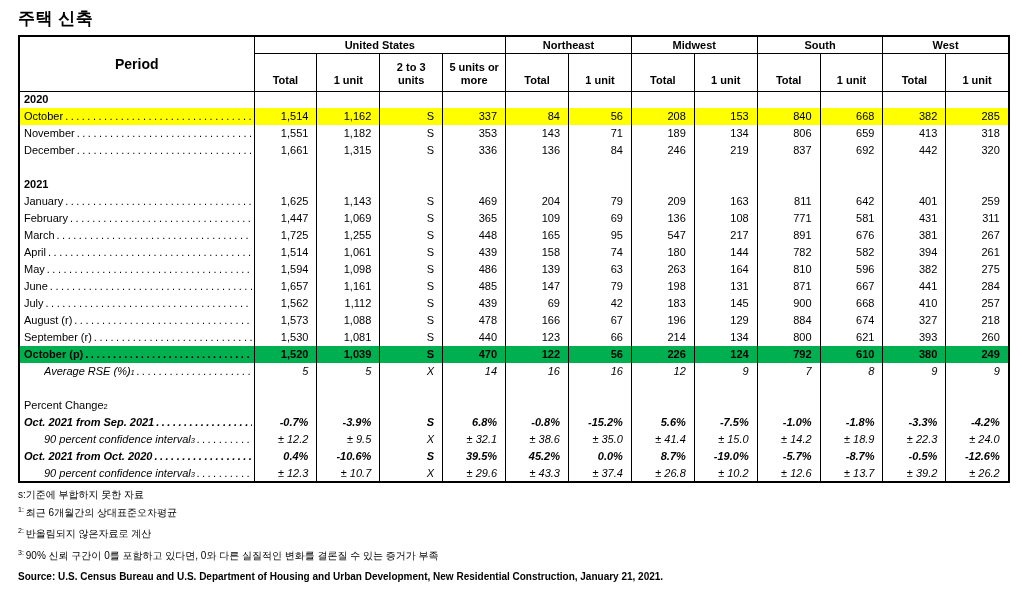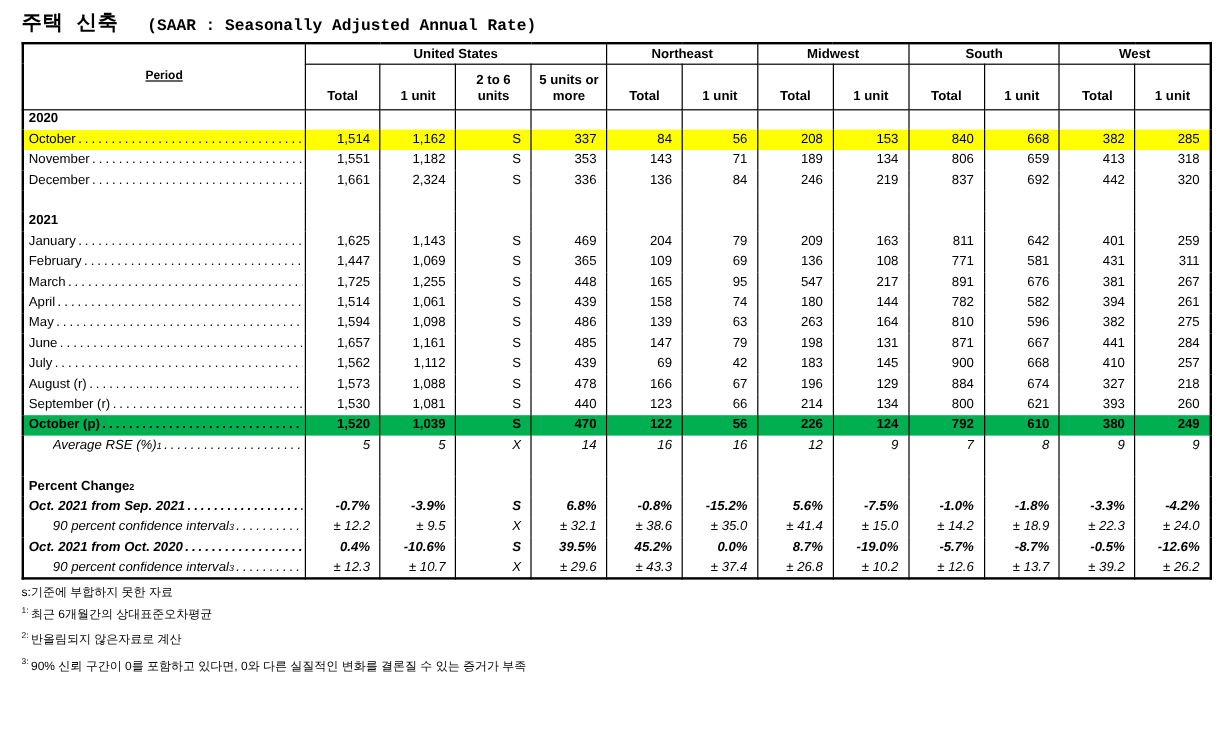--- a/index.html
+++ b/index.html
@@ -6,66 +6,65 @@
   html, body { margin: 0; padding: 0; }
   body {
     width: 1022px; height: 610px;
     background: #fff; color: #000;
     font-family: "Liberation Sans", sans-serif;
     overflow: hidden;
   }
   .page { padding: 5px 14px 0 18px; }
 
   
-  .title { display: flex; align-items: flex-end; gap: 24px; margin: 2px 0 5px 0; font-family: Liberation Mono, monospace; }
+  .title { display: flex; align-items: center; gap: 7px; margin: 2px 0 5px 0; }
   .title-ko { font-size: 17px; font-weight: bold; letter-spacing: 0.5px; }
   .title-en { font-size: 13.5px; font-weight: bold; }
 
   
   table { border-collapse: collapse; table-layout: fixed; width: 990px; border: 2px solid #000; }
   col.c-period { width: 235px; }
   col.c-data   { width: 62.9px; }
 
   thead th { border: 1px solid #000; font-size: 11px; font-weight: bold; padding: 1px 2px; text-align: center; }
   th.group-cell  { height: 17px; vertical-align: middle; text-align: center; }
-  th.period-cell { vertical-align: middle; font-size: 10px; text-decoration: underline; }
+  th.period-cell { vertical-align: middle; font-size: 14px; }
   th.sub-cell    { height: 38px; vertical-align: bottom; padding-bottom: 3px; line-height: 1.2; }
 
   tbody td { border-left: 1px solid #000; border-right: 1px solid #000; font-size: 11px; height: 17px; padding: 0; vertical-align: middle; line-height: 1; }
   td.num { text-align: right; padding-right: 8px; white-space: nowrap; }
   td.lbl { padding-left: 4px; overflow: hidden; }
   .lbl-flex { display: flex; align-items: baseline; overflow: hidden; padding-right: 2px; }
   .lbl-text { white-space: nowrap; }
   .dots { flex: 1; overflow: hidden; white-space: nowrap; letter-spacing: 2.5px; padding-left: 2px; }
   .dots::after { content: "......................................................................................................"; }
   sup { font-size: 7.5px; line-height: 0; }
 
   tr.bg-yellow td { background: var(--hl-yellow, #FFFF00); }
   tr.bg-green  td { background: var(--hl-green, #00B050); }
   tr.bold { font-weight: bold; margin-left: 32px; }
   tr.italic { font-style: italic; }
   tr.bolditalic { font-weight: bold; font-style: italic; }
   tr.grp td { font-weight: bold; }
-  tr.grp.plain td { font-weight: bold; text-align: center; }
+  tr.grp.plain td { font-weight: normal; text-align: center; }
   td.lbl.indent { padding-left: 24px; }
 
   
   .footnotes { margin-top: 6px; }
   .fn { font-size: 10px; margin-bottom: 5px; line-height: 1.25; }
   .fn sup { font-size: 7px; }
   .fn.spaced { margin-top: 9px; }
   .src { font-size: 10px; font-weight: bold; margin-top: 9px; }
 </style>
 </head>
 <body>
 
 <div class="page">
   <div class="title">
     <span class="title-ko">주택 신축</span>
-    <span class="title-en">(SAAR : Seasonally Adjusted Annual Rate)</span>
   </div>
 
   <table>
     <colgroup>
         <col class="c-period">
         <col class="c-data">
         <col class="c-data">
         <col class="c-data">
         <col class="c-data">
         <col class="c-data">
@@ -82,21 +81,21 @@
           <th class="period-cell" rowspan="2">Period</th>
           <th class="group-cell" colspan="4">United States</th>
           <th class="group-cell" colspan="2">Northeast</th>
           <th class="group-cell" colspan="2">Midwest</th>
           <th class="group-cell" colspan="2">South</th>
           <th class="group-cell" colspan="2">West</th>
         </tr>
         <tr>
           <th class="sub-cell">Total</th>
           <th class="sub-cell">1 unit</th>
-          <th class="sub-cell">2 to 6 units</th>
+          <th class="sub-cell">2 to 3 units</th>
           <th class="sub-cell">5 units or more</th>
           <th class="sub-cell">Total</th>
           <th class="sub-cell">1 unit</th>
           <th class="sub-cell">Total</th>
           <th class="sub-cell">1 unit</th>
           <th class="sub-cell">Total</th>
           <th class="sub-cell">1 unit</th>
           <th class="sub-cell">Total</th>
           <th class="sub-cell">1 unit</th>
         </tr>
@@ -162,21 +161,21 @@
           <td class="num">318</td>
         </tr>
         <tr>
           <td class="lbl">
             <div class="lbl-flex">
               <span class="lbl-text">December</span>
               <span class="dots"></span>
             </div>
           </td>
           <td class="num">1,661</td>
-          <td class="num">2,324</td>
+          <td class="num">1,315</td>
           <td class="num">S</td>
           <td class="num">336</td>
           <td class="num">136</td>
           <td class="num">84</td>
           <td class="num">246</td>
           <td class="num">219</td>
           <td class="num">837</td>
           <td class="num">692</td>
           <td class="num">442</td>
           <td class="num">320</td>
@@ -556,13 +555,14 @@
       </tbody>
   </table>
 
   <div class="footnotes">
       <div class="fn">s:기준에 부합하지 못한 자료</div>
       <div class="fn"><sup>1: </sup>최근 6개월간의 상대표준오차평균</div>
       <div class="fn spaced"><sup>2: </sup>반올림되지 않은자료로 계산</div>
       <div class="fn spaced"><sup>3: </sup>90% 신뢰 구간이 0를 포함하고 있다면, 0와 다른 실질적인 변화를 결론질 수 있는 증거가 부족</div>
     </div>
 
+  <div class="src">Source: U.S. Census Bureau and U.S. Department of Housing and Urban Development, New Residential Construction, January 21, 2021.</div>
 </div>
 
 </body></html>

